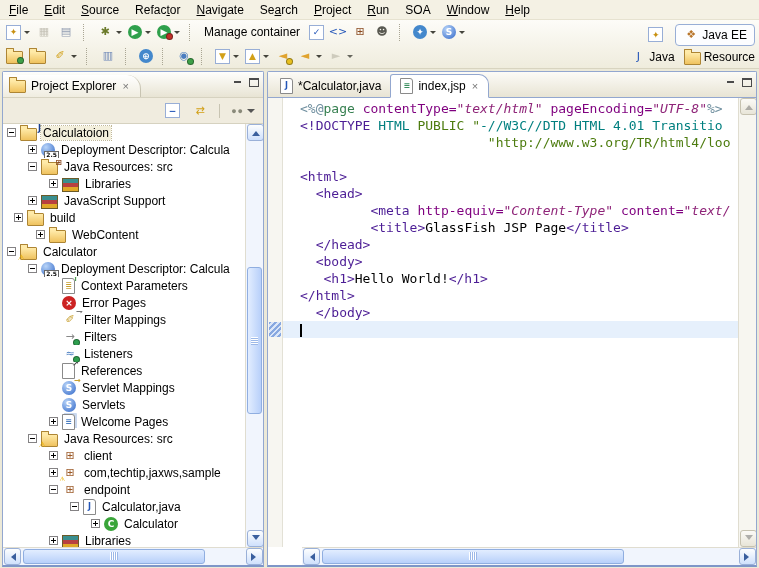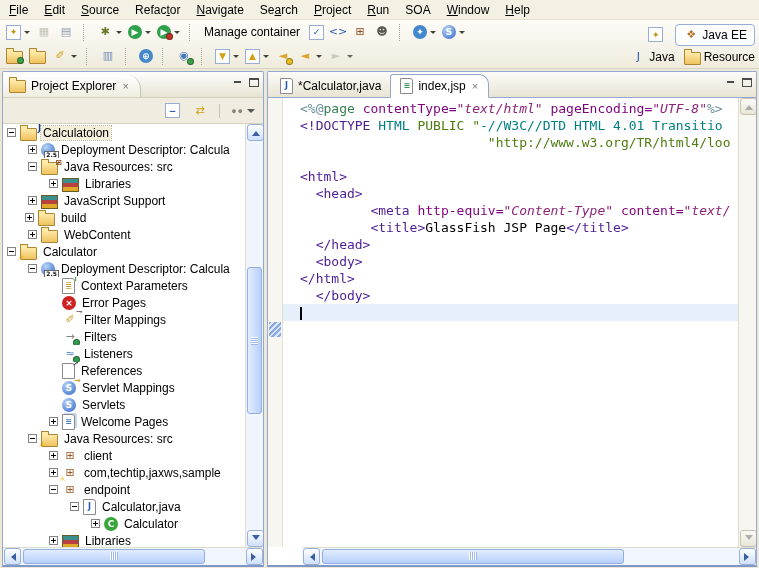--- a/index.html
+++ b/index.html
@@ -297,26 +297,26 @@
           <div class="tree-row" style="padding-left: 46px;">
             <span class="exp plus"></span>
             <span class="icon sh-books"></span>
             <span class="tree-label">Libraries</span>
           </div>
           <div class="tree-row" style="padding-left: 25px;">
             <span class="exp plus"></span>
             <span class="icon sh-books"></span>
             <span class="tree-label">JavaScript Support</span>
           </div>
-          <div class="tree-row" style="padding-left: 22px;">
+          <div class="tree-row" style="padding-left: 11px;">
             <span class="exp plus"></span>
             <span class="icon sh-folder"></span>
             <span class="tree-label">build</span>
           </div>
-          <div class="tree-row" style="padding-left: 25px;">
+          <div class="tree-row" style="padding-left: 33px;">
             <span class="exp plus"></span>
             <span class="icon sh-folder"></span>
             <span class="tree-label">WebContent</span>
           </div>
           <div class="tree-row" style="padding-left: 4px;">
             <span class="exp"></span>
             <span class="icon sh-folder">
               <span class="ov-warn">⚠</span>
             </span>
             <span class="tree-label">Calculator</span>
@@ -462,20 +462,21 @@
           <div class="code-line"><span class="tk-delim">&lt;%@</span><span class="tk-dir">page</span><span class="tk-p"> </span><span class="tk-attr">contentType=</span><span class="tk-val">"text/html"</span><span class="tk-p"> </span><span class="tk-attr">pageEncoding=</span><span class="tk-val">"UTF-8"</span><span class="tk-delim">%&gt;</span></div>
           <div class="code-line"><span class="tk-tag">&lt;!DOCTYPE </span><span class="tk-dt">HTML</span><span class="tk-p"> </span><span class="tk-gray">PUBLIC </span><span class="tk-gray">"</span><span class="tk-dt">-//W3C//DTD HTML 4.01 Transitio</span></div>
           <div class="code-line"><span class="tk-gray">                        "http://www.w3.org/TR/html4/loo</span></div>
           <div class="code-line"></div>
           <div class="code-line"><span class="tk-tag">&lt;html&gt;</span></div>
           <div class="code-line"><span class="tk-p">  </span><span class="tk-tag">&lt;head&gt;</span></div>
           <div class="code-line"><span class="tk-p">         </span><span class="tk-tag">&lt;meta </span><span class="tk-attr">http-equiv=</span><span class="tk-val">"Content-Type"</span><span class="tk-p"> </span><span class="tk-attr">content=</span><span class="tk-val">"text/</span></div>
           <div class="code-line"><span class="tk-p">         </span><span class="tk-tag">&lt;title&gt;</span><span class="tk-p">GlassFish JSP Page</span><span class="tk-tag">&lt;/title&gt;</span></div>
           <div class="code-line"><span class="tk-p">  </span><span class="tk-tag">&lt;/head&gt;</span></div>
           <div class="code-line"><span class="tk-p">  </span><span class="tk-tag">&lt;body&gt;</span></div>
+          <div class="code-line"><span class="tk-p">   </span><span class="tk-tag">&lt;h1&gt;</span><span class="tk-p">Hello World!</span><span class="tk-tag">&lt;/h1&gt;</span></div>
           <div class="code-line"><span class="tk-tag">&lt;/html&gt;</span></div>
           <div class="code-line"><span class="tk-p">  </span><span class="tk-tag">&lt;/body&gt;</span></div>
           <div class="code-line caret-line"><span class="caret"></span></div>
         </div>
       <div class="vscroll pale-track">
         <div class="sbtn pale">
             <span class="arr up"></span>
           </div>
         <div class="vtrack"></div>
         <div class="sbtn pale">

